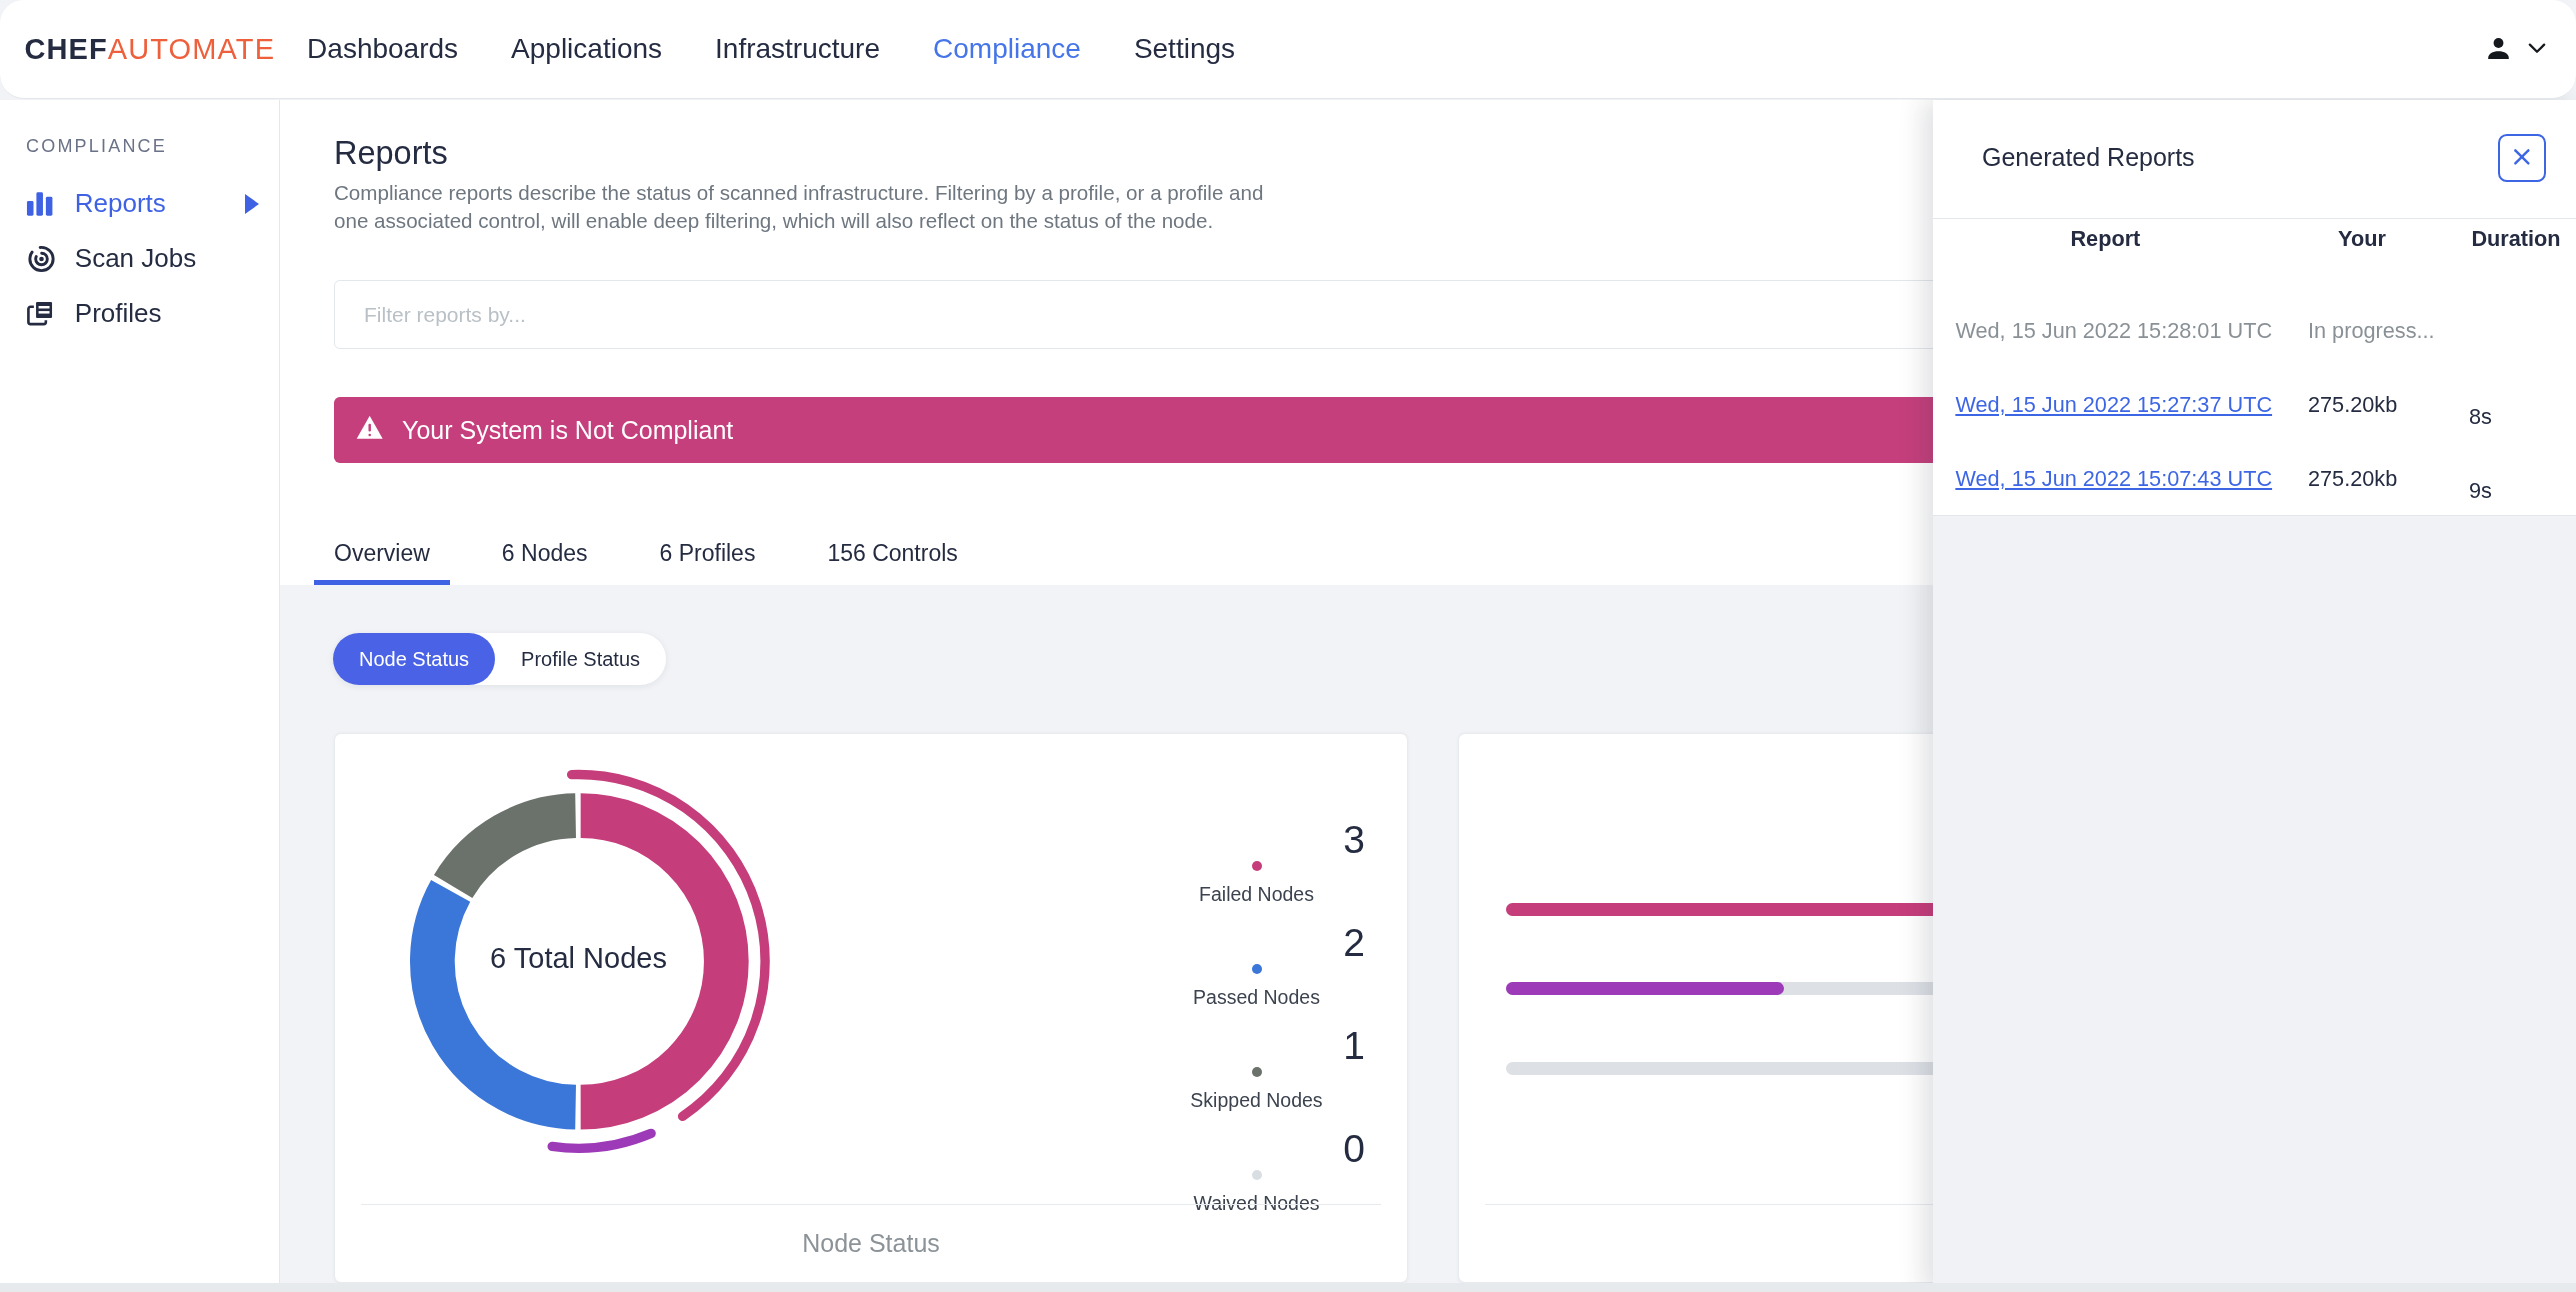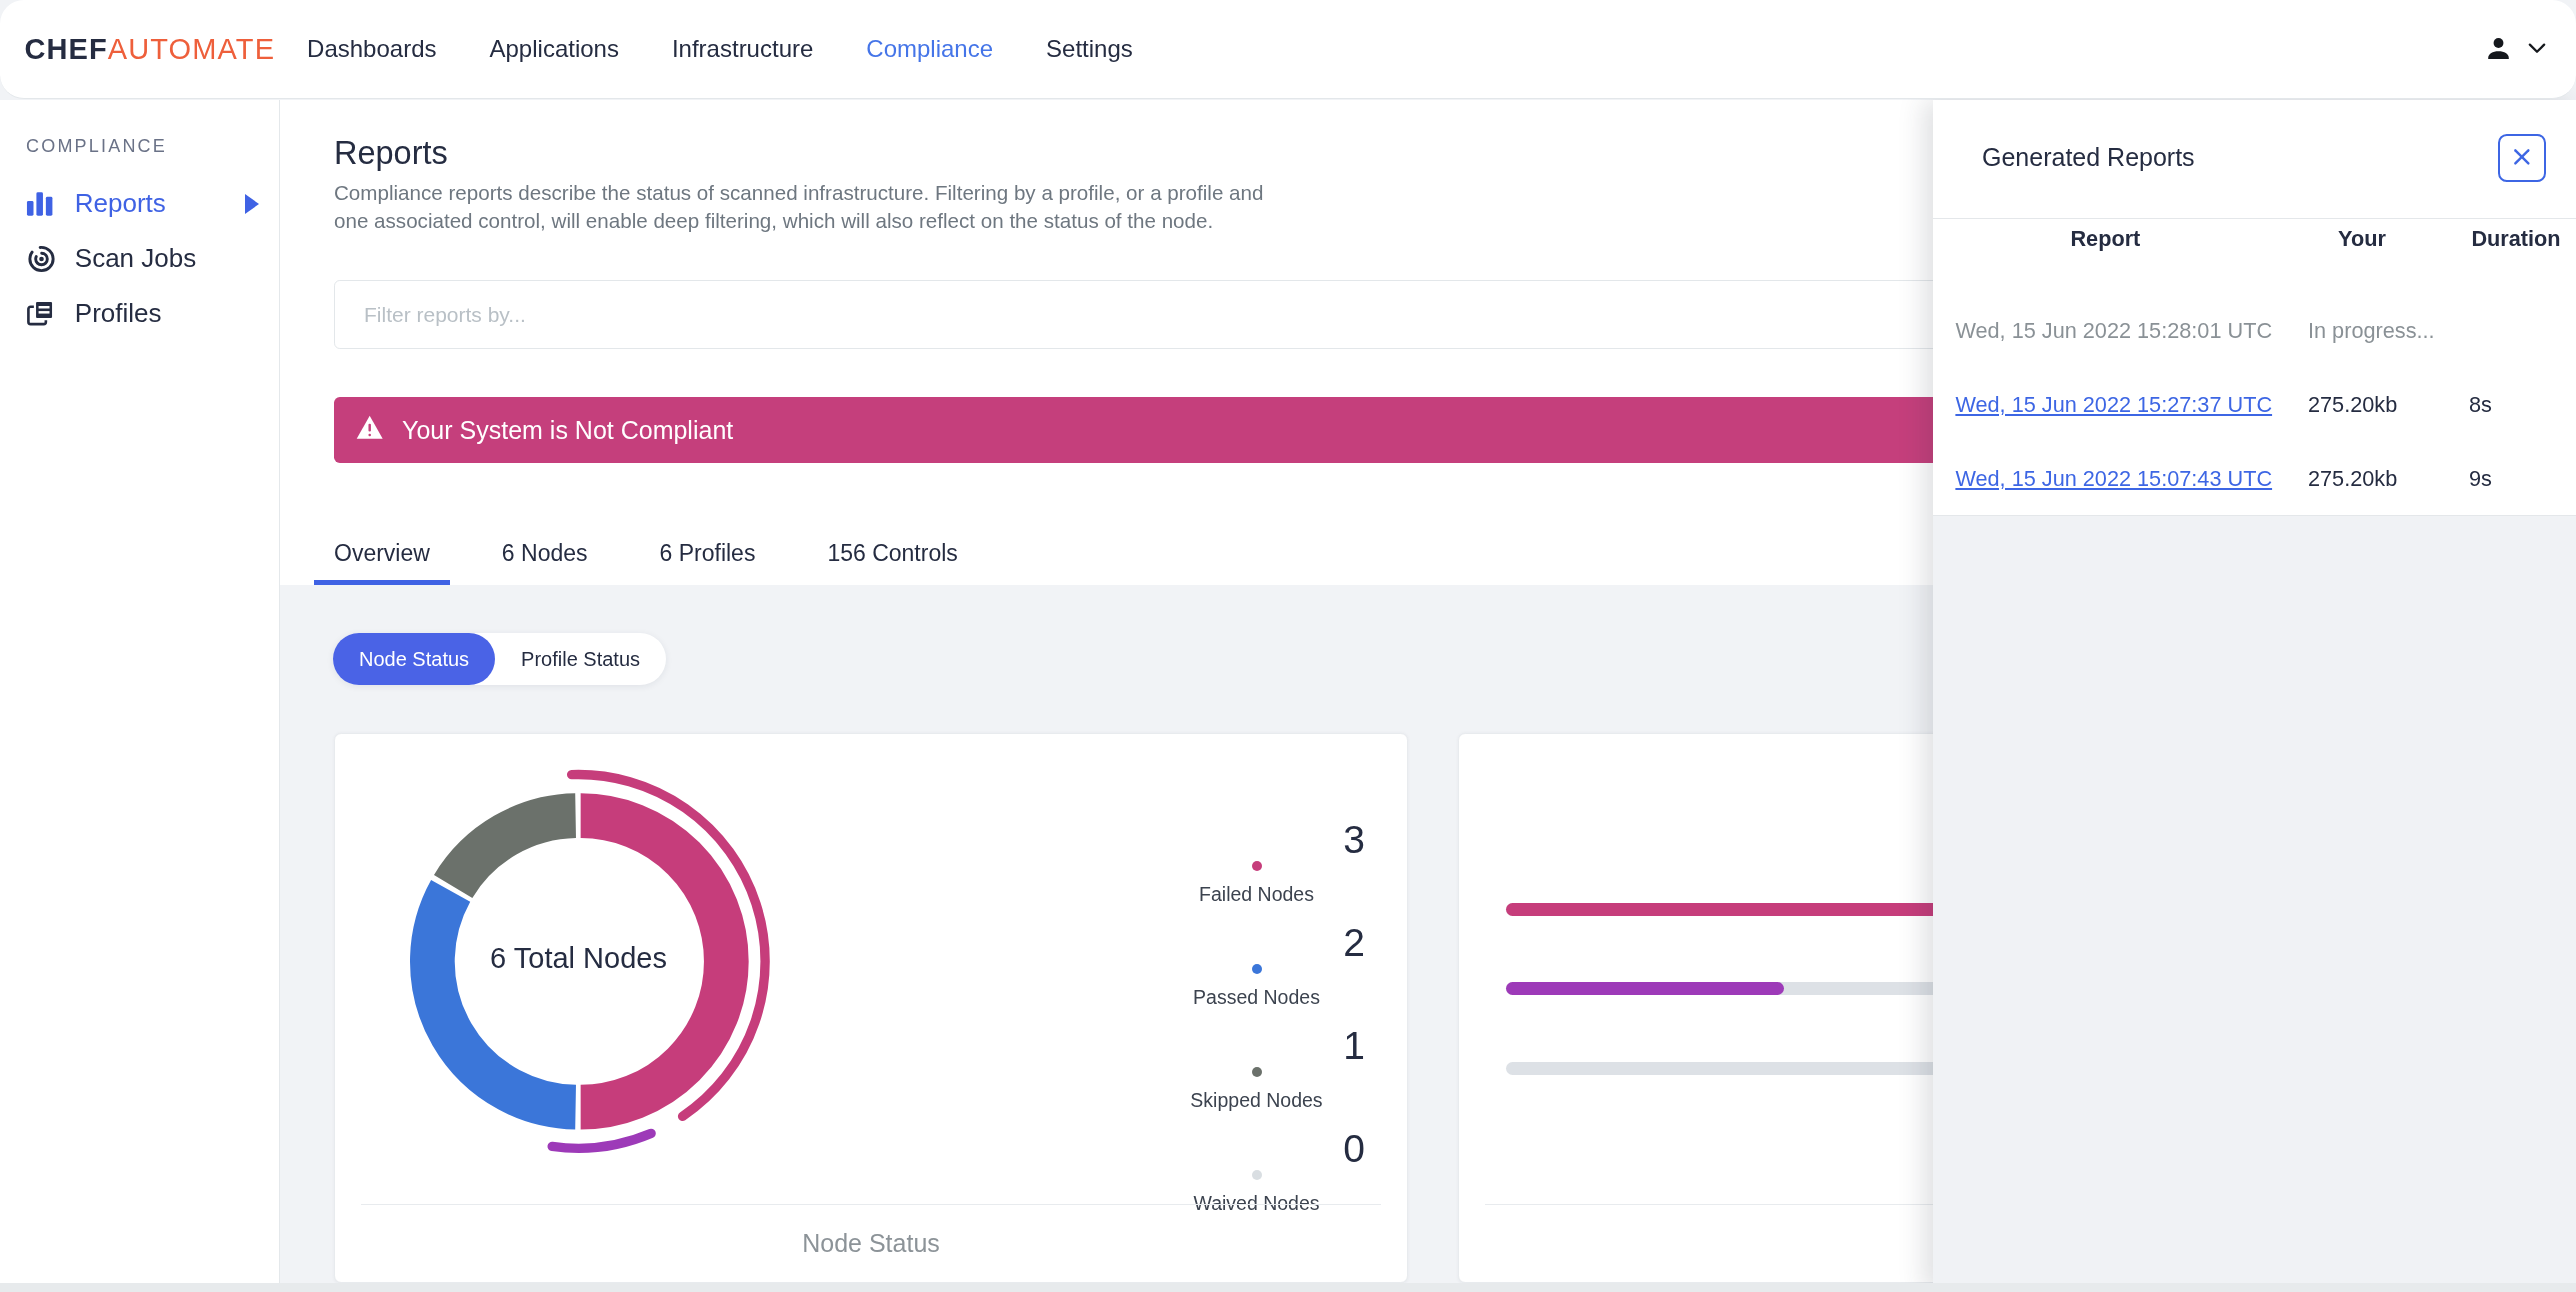--- a/index.html
+++ b/index.html
@@ -6,21 +6,21 @@
   body{
     width:2576px;height:1292px;position:relative;overflow:hidden;
     font-family:"Liberation Sans",sans-serif;background:#f1f3f6;color:#252c41;
   }
   
   .topnav{position:absolute;top:0;left:0;width:2576px;height:98px;background:#fff;
     border-bottom:1.4px solid #e3e7ea;display:flex;align-items:center;z-index:40;border-radius:24px;}
   .logo{margin-left:24.5px;font-size:29px;letter-spacing:1.1px;white-space:nowrap;cursor:pointer;}
   .logo .chef{font-weight:800;color:#252c41;}
   .logo .automate{font-weight:400;color:#ee5f3b;}
-  .nav-links{display:flex;margin-left:32px;gap:53px;font-size:24px;}
+  .nav-links{display:flex;margin-left:32px;gap:53px;font-size:28px;}
   .nav-link{color:#252c41;cursor:pointer;}
   .nav-link.active{color:#4575e8;}
   .user-menu{position:absolute;right:29px;top:0;height:98px;display:flex;align-items:center;gap:11.6px;cursor:pointer;}
   
   .sidebar{position:absolute;top:100px;left:0;width:279px;bottom:0;background:#fff;
     border-right:1.4px solid #e4e8eb;z-index:10;}
   .side-section{margin:36px 0 19px 26px;font-size:18px;color:#6a7287;letter-spacing:2.2px;}
   .side-item{display:flex;align-items:center;height:55px;padding-left:24.5px;font-size:26px;
     color:#252c41;position:relative;cursor:pointer;}
   .side-item .icn{width:33px;height:32px;margin-right:17.3px;flex:0 0 auto;}
@@ -87,21 +87,21 @@
   .thead{position:absolute;top:100px;left:0;right:0;height:74px;}
   .thead span{font-weight:700;color:#252c41;top:26px;}
   .th-report{left:22.4px;width:300px;text-align:center;}
   .th-size{left:375px;width:108px;text-align:center;}
   .th-duration{left:529px;width:108px;text-align:center;}
   .prow{position:absolute;left:0;right:0;height:74px;}
   .prow span{top:26px;}
   .prow-1{top:192px;} .prow-2{top:266px;} .prow-3{top:340px;}
   .c-report{left:22.4px;}
   .c-size{left:375px;}
-  .c-duration{left:536px;}
+  .c-duration{left:536px;margin-top:12px;}
   .muted{color:#8a9196;}
   .rlink{color:#3d66e4;text-decoration:underline;cursor:pointer;}
   .dark{color:#252c41;}
   
   .hscroll{position:absolute;left:0;right:0;bottom:0;height:9.4px;background:#e7eaec;z-index:50;}
 </style>
 </head>
 <body>
 
 <header class="topnav">

